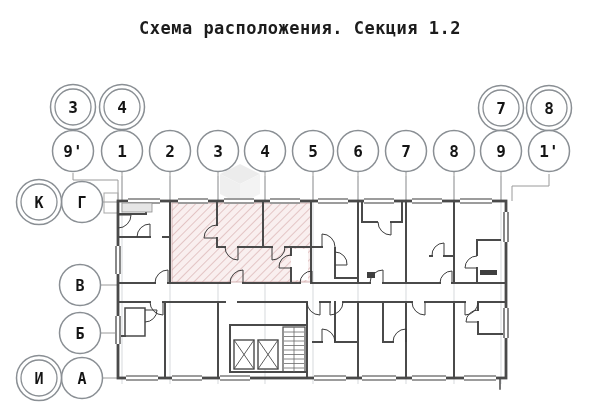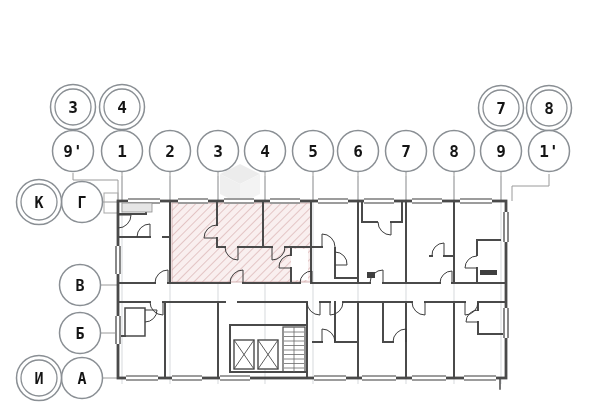--- a/index.html
+++ b/index.html
@@ -6,20 +6,21 @@
   #stage{position:relative;width:600px;height:409px;background:#ffffff;overflow:hidden;
          font-family:"DejaVu Sans Mono", monospace;}
   #title{position:absolute;top:18px;left:0;width:600px;text-align:center;
          font-size:17px;font-weight:700;letter-spacing:.5px;color:#1c1c1c;}
   svg text{font-family:"DejaVu Sans Mono", monospace;font-weight:700;fill:#141414;}
 </style>
 </head>
 <body>
 
 <div id="stage">
+  <div id="title">Схема расположения. Секция 1.2</div>
 
   <svg width="600" height="409" viewBox="0 0 600 409">
     <defs>
       <pattern id="hatch" patternUnits="userSpaceOnUse" width="6" height="6" patternTransform="rotate(45)">
         <rect width="6" height="6" fill="#f9efef"></rect>
         <line x1="0" y1="0" x2="0" y2="6" stroke="#d2a2a2" stroke-width="1.1"></line>
       </pattern>
     </defs>
 
     <g opacity="0.18">

